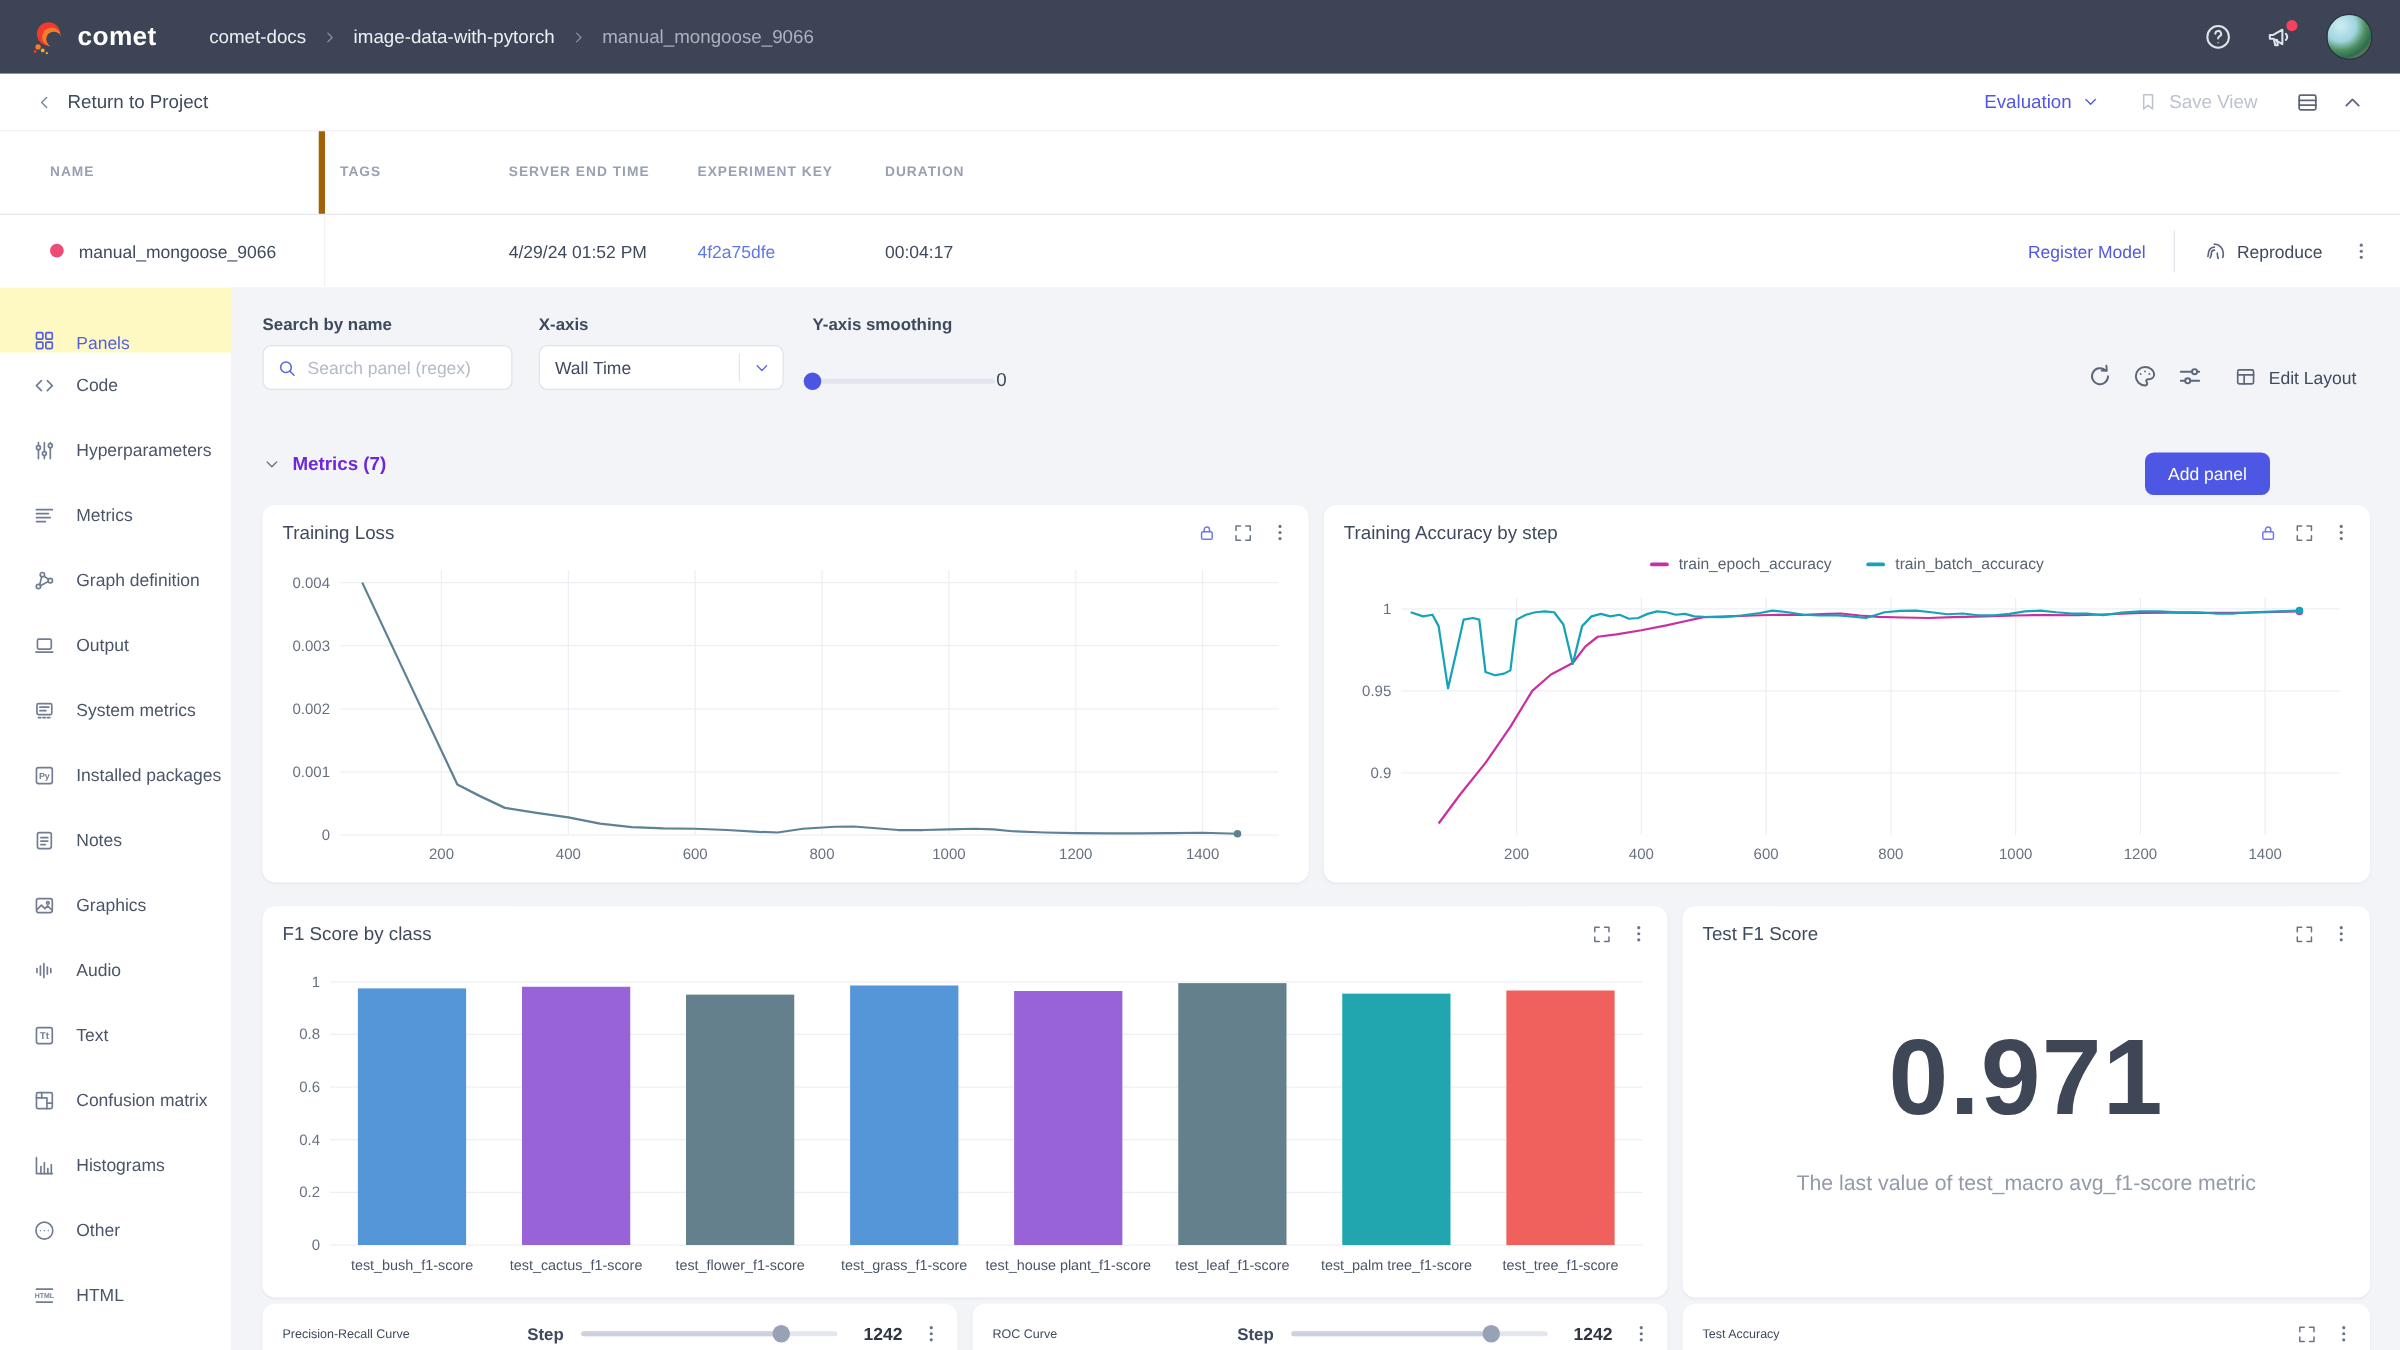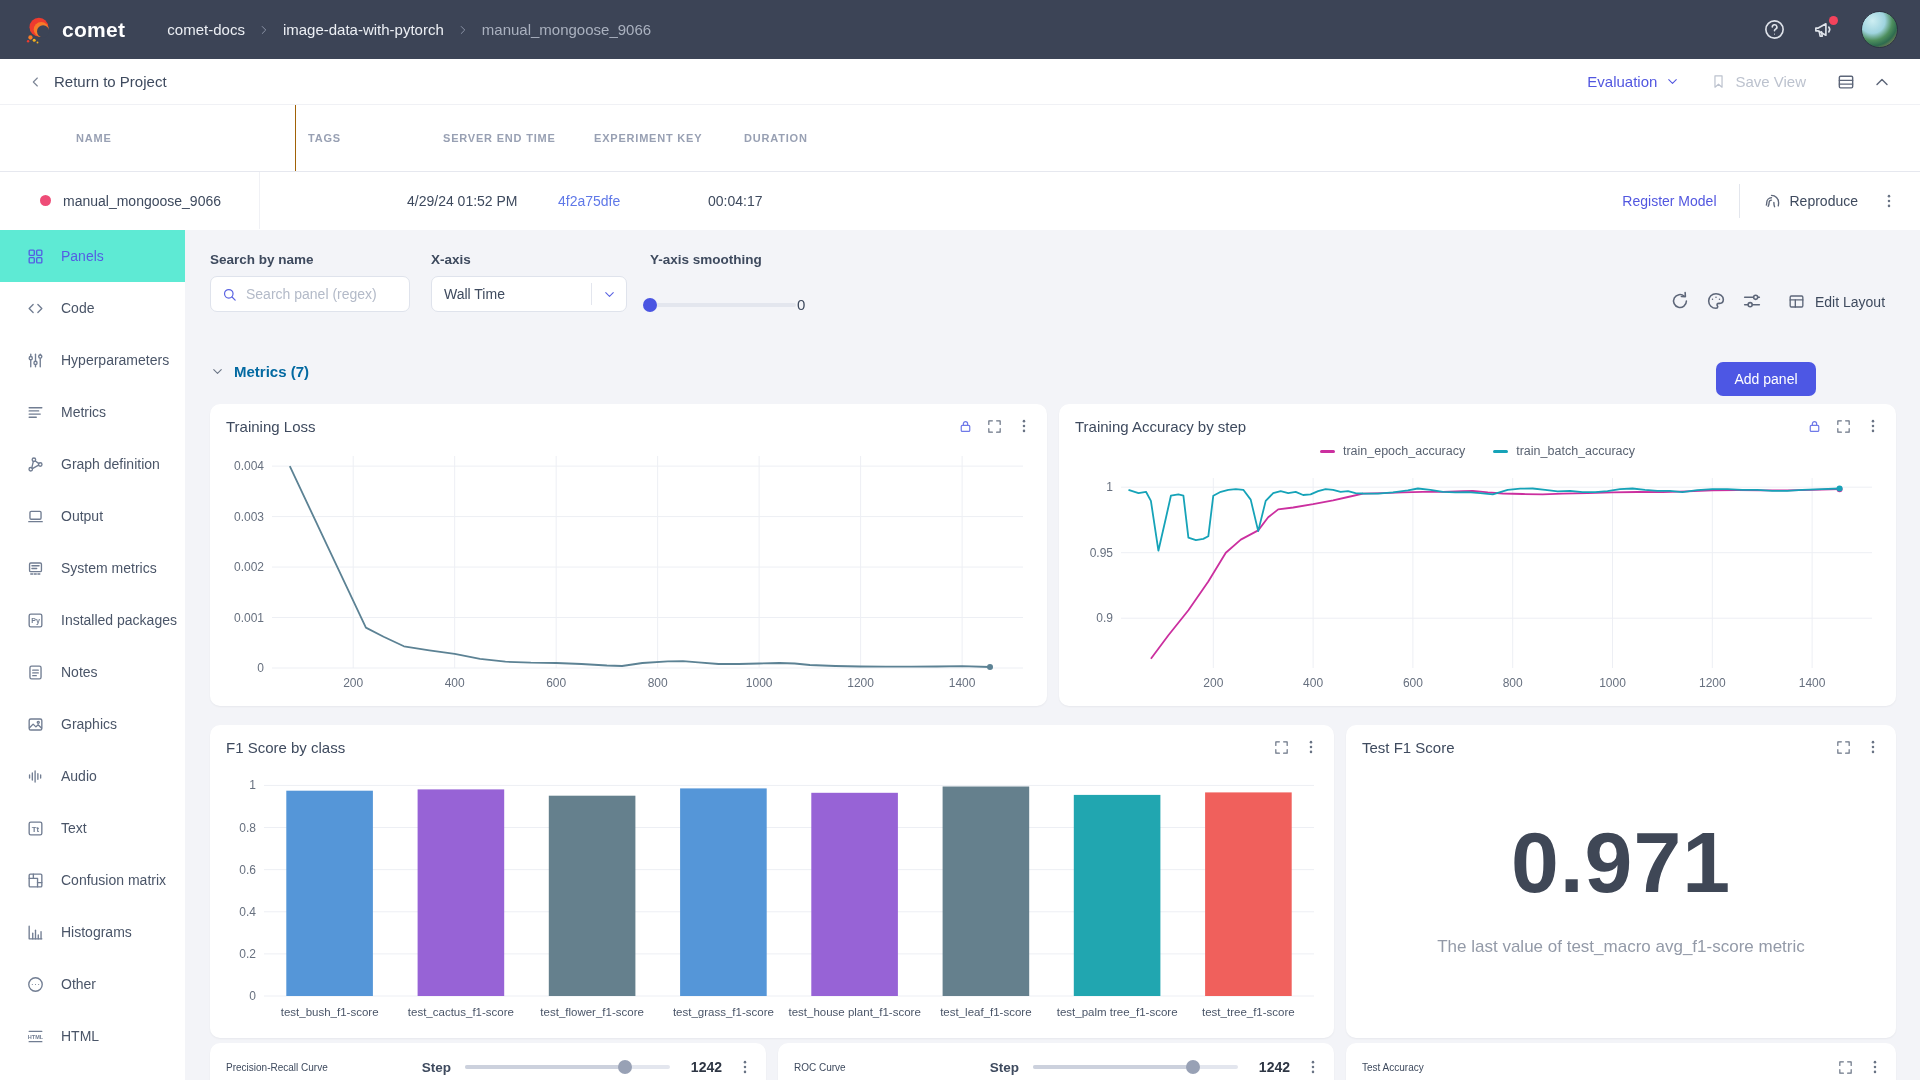--- a/index.html
+++ b/index.html
@@ -33,21 +33,21 @@
   .eval-select .chev { width:15px; height:15px; }
   .saveview { display:flex; align-items:center; gap:8px; color:#bcc2ce; font-size:15px; cursor:default; }
   .saveview .ic { width:17px; height:17px; }
   .viewmode { display:flex; align-items:center; gap:16px; color:#5d6679; }
   .viewmode .ic { width:20px; height:20px; cursor:pointer; }
 
   
   .exp-table { position:absolute; left:0; top:105px; width:1920px; height:125px; background:#fff; }
   .table-head { display:flex; height:67px; align-items:center; border-bottom:1px solid #e6e8ef; }
   .th { font-size:11px; letter-spacing:.8px; color:#98a0b3; font-weight:bold; cursor:pointer; }
-  .th-0 { width:260px; padding-left:40px; align-self:stretch; display:flex; align-items:center; border-right:1px solid #a16207;margin-left:36px; }
+  .th-0 { width:260px; padding-left:40px; align-self:stretch; display:flex; align-items:center; border-right:5px solid #a16207; }
   .th-1 { width:147px; padding-left:12px; }
   .th-2 { width:151px; }
   .th-3 { width:150px; }
   .th-4 { flex:1; }
   .table-row { display:flex; height:57px; align-items:center; font-size:14px; position:relative; }
   .cell-name { width:260px; padding-left:40px; display:flex; align-items:center; gap:12px; align-self:stretch; border-right:1px solid #f0f1f5; }
   .exp-dot { width:11px; height:11px; border-radius:50%; background:#ee4c77; flex:none; }
   .cell-tags { width:147px; padding-left:12px; }
   .cell-time { width:151px; color:#3e4a5e; }
   .cell-key { width:150px; }
@@ -58,21 +58,21 @@
   .vdiv { width:1px; height:34px; background:#e3e6ed; }
   .reproduce-btn { display:flex; align-items:center; gap:9px; color:#3e4a5e; font-size:14px; cursor:pointer; }
   .reproduce-btn .ic { width:19px; height:19px; color:#5d6679; }
   .kebab { width:18px; height:18px; color:#6a7485; cursor:pointer; display:inline-flex; }
   .kebab svg { width:18px; height:18px; }
 
   
   .sidebar { position:absolute; left:0; top:230px; width:185px; bottom:0; background:#fff; overflow:hidden; }
   .side-item { height:52px; display:flex; align-items:center; gap:16px; padding-left:26px;
     font-size:14px; color:#4a5568; cursor:pointer; }
-  .side-item.active { background:#5eead4; color:#545ee3; }
+  .side-item.active { background:#fef9c3; color:#545ee3;align-items:flex-end; }
   .side-icon { width:19px; height:19px; color:#717d92; flex:none; display:inline-flex; }
   .side-item.active .side-icon { color:#545ee3; }
   .side-icon svg { width:19px; height:19px; }
 
   
   .main { position:absolute; left:185px; top:230px; right:0; bottom:0; background:#f3f4f8; }
   .ctl-label { position:absolute; font-size:13.5px; font-weight:bold; color:#3e4a5e; }
   .search-box { position:absolute; left:25px; top:46px; width:200px; height:36px; background:#fff;
     border:1px solid #dfe3ec; border-radius:7px; display:flex; align-items:center; padding:0 10px; gap:8px; }
   .search-box .ic { width:17px; height:17px; color:#5a63e2; flex:none; }
@@ -90,21 +90,21 @@
   .smooth-slider { left:465px; top:73px; width:146px; }
   .smooth-slider .handle { left:0%; background:#4a55e2; }
   .smooth-value { position:absolute; left:612px; top:66px; font-size:15px; color:#3e4a5e; }
   .tb-icon { position:absolute; top:60px; width:22px; height:22px; color:#5d6679; cursor:pointer; }
   .tb-icon svg { width:22px; height:22px; }
   .edit-layout { position:absolute; left:1602px; top:62px; display:flex; align-items:center; gap:9px;
     font-size:14px; color:#3e4a5e; cursor:pointer; }
   .edit-layout .ic { width:19px; height:19px; color:#5d6679; }
 
   .metrics-head { position:absolute; left:25px; top:133px; display:flex; align-items:center; gap:9px;
-    font-size:15px; font-weight:bold; color:#0369a1; cursor:pointer; }
+    font-size:15px; font-weight:bold; color:#6d28d9; cursor:pointer; }
   .metrics-head .chev { width:15px; height:15px; color:#6a7485; }
   .metrics-kebab { position:absolute; left:1585px; top:140px; }
   .add-panel-btn { position:absolute; left:1531px; top:132px; width:100px; height:34px; background:#4d57e4;
     color:#fff; font-size:14px; border:none; border-radius:7px; cursor:pointer; font-family:inherit; }
 
   
   .panel { position:absolute; background:#fff; border-radius:10px; box-shadow:0 1px 2px rgba(16,24,40,.05); }
   .panel-head { position:absolute; left:16px; right:14px; top:13px; display:flex; align-items:center; }
   .panel-title { font-size:15px; color:#3e4a5e; }
   .panel-icons { margin-left:auto; display:flex; align-items:center; gap:12px; }

